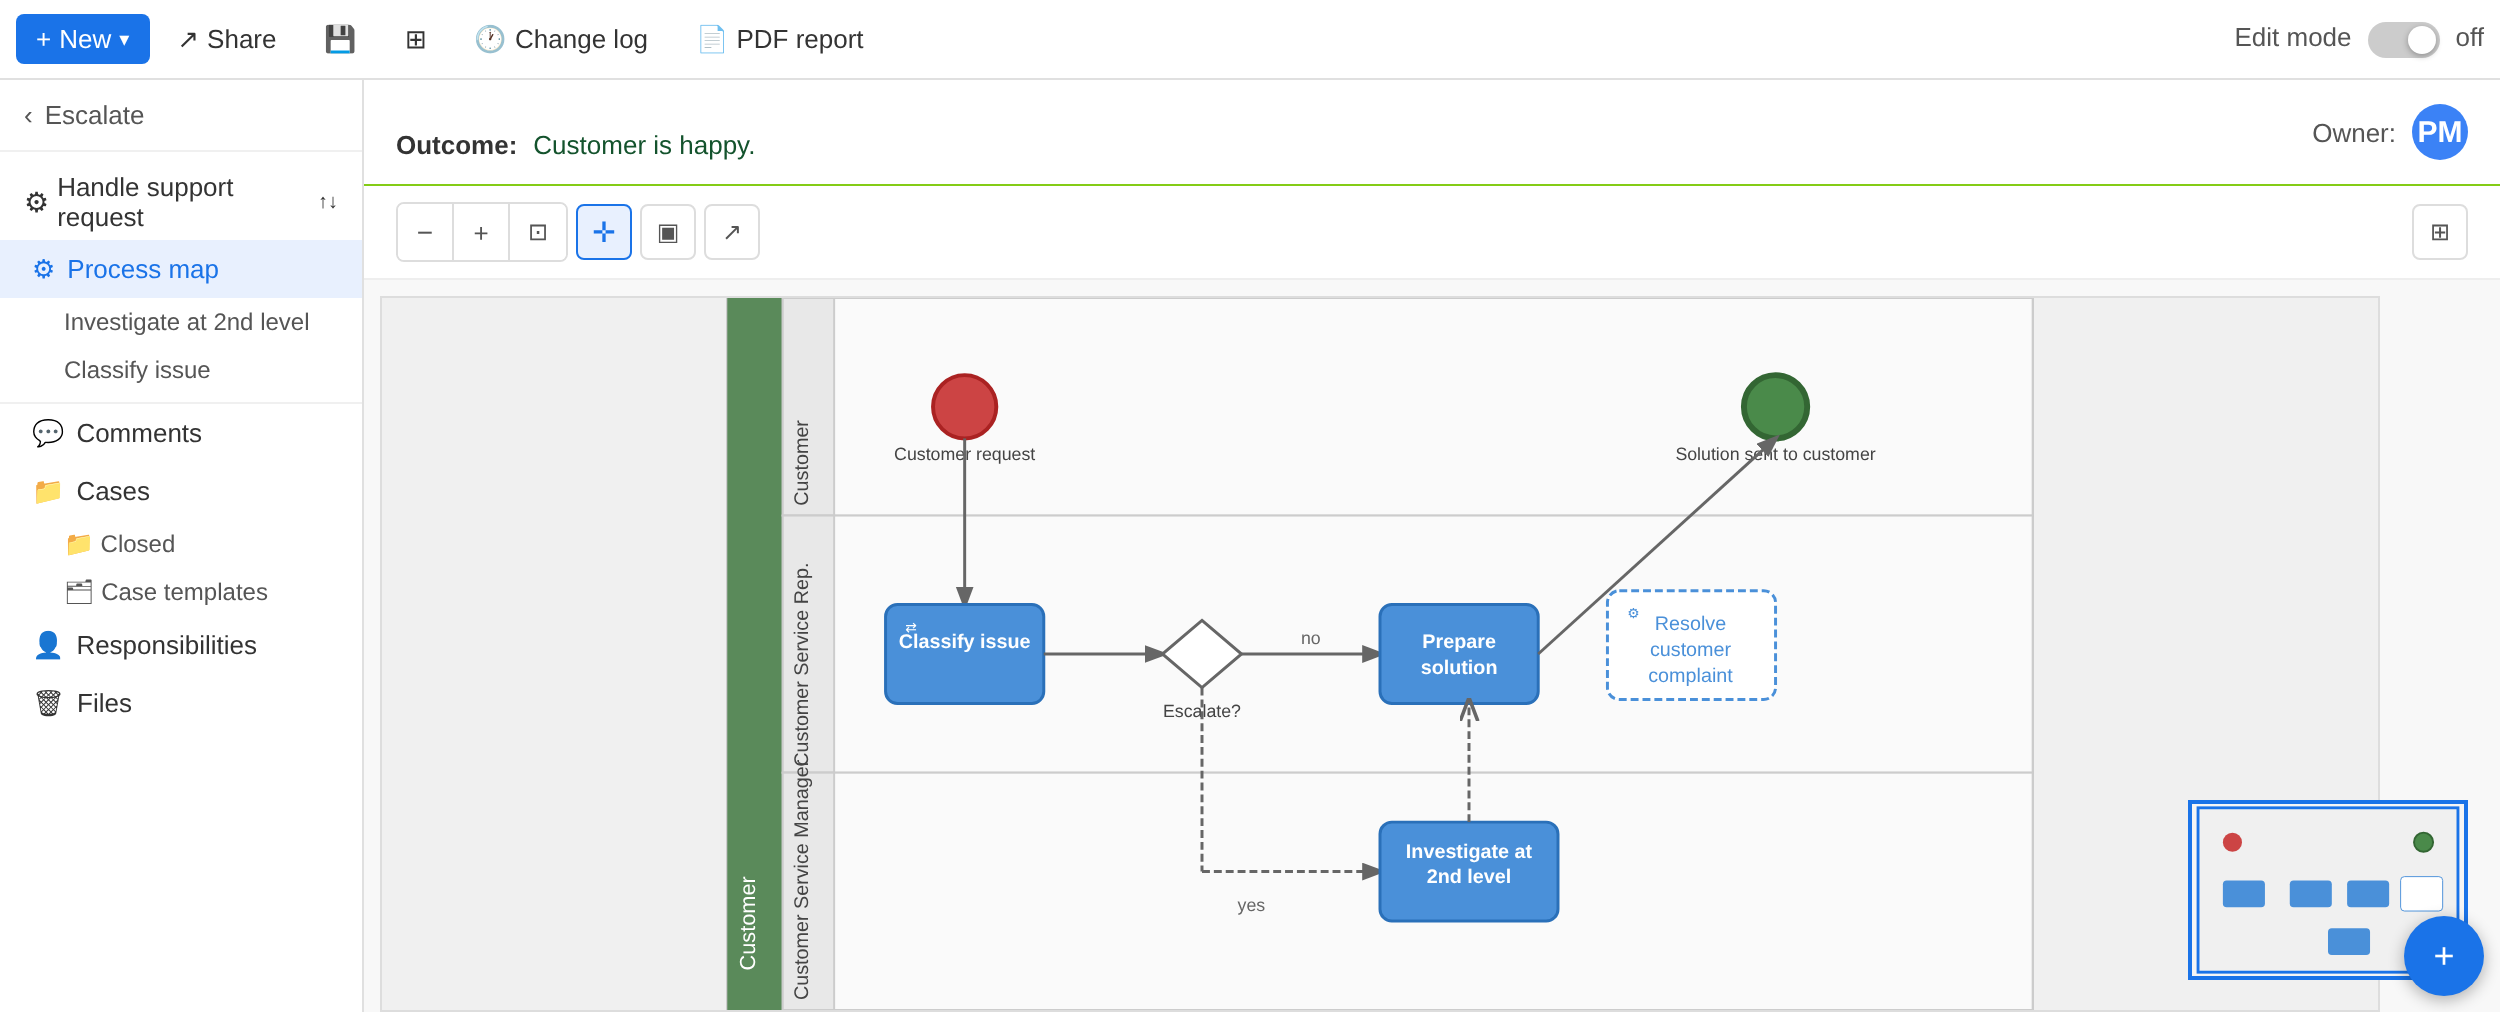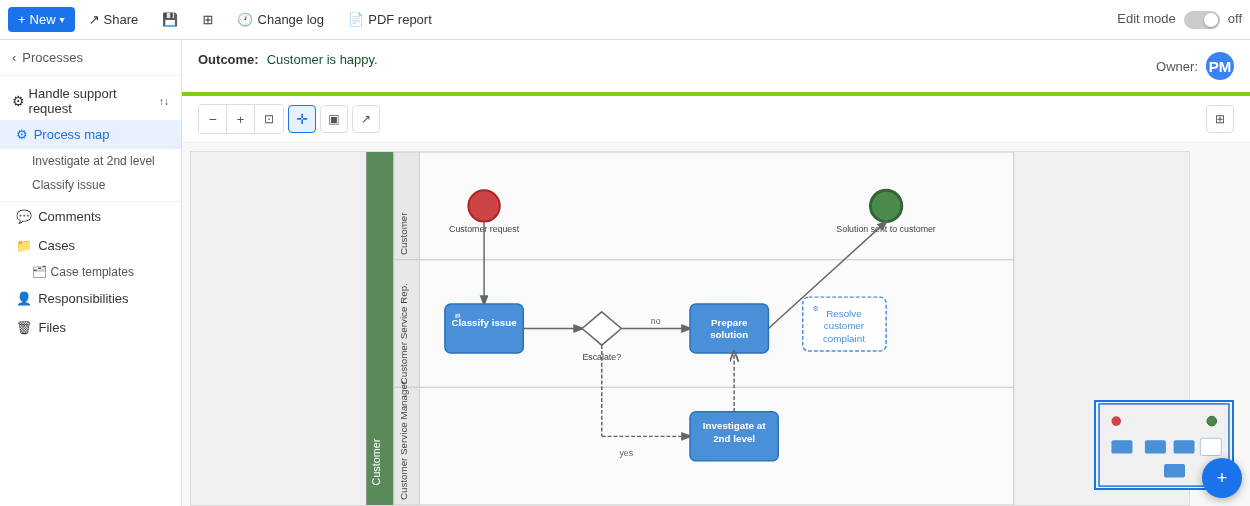--- a/index.html
+++ b/index.html
@@ -42,21 +42,21 @@
       display: flex; align-items: center; gap: 6px; padding: 7px 12px 7px 16px;
       font-size: 13px; color: #333; cursor: pointer;
     }
     .sidebar-item.active { background: #e8f0fe; color: #1a73e8; font-weight: 500; }
     .sidebar-sub-item { padding: 5px 12px 5px 32px; font-size: 12px; color: #555; cursor: pointer; }
     .sidebar-section-group { border-top: 1px solid #f0f0f0; margin-top: 4px; }
 
     
     .content { flex: 1; display: flex; flex-direction: column; background: #fff; overflow: hidden; }
     .content-header {
-      display: flex; align-items: flex-start; padding: 12px 16px; border-bottom: 4px solid #84cc16;
+      display: flex; align-items: flex-end; padding: 12px 16px; border-bottom: 1px solid #84cc16;
       justify-content: space-between;
     }
     .outcome-area { display: flex; align-items: center; gap: 8px; font-size: 13px; }
     .outcome-label { font-weight: 600; color: #333; }
     .outcome-value { color: #14532d; }
     .owner-area { display: flex; align-items: center; gap: 8px; font-size: 13px; color: #555; }
     .avatar { width: 28px; height: 28px; border-radius: 50%; background: #3b82f6; color: #fff; display: flex; align-items: center; justify-content: center; font-size: 15px; font-weight: 600; }
 
     
     .canvas-toolbar {
@@ -128,21 +128,21 @@
     <div class="toggle-switch"></div>
     <span>off</span>
   </div>
 </div>
 
 <div class="main-layout">
 
   <div class="sidebar">
     <div class="sidebar-back">
       <span>‹</span>
-      <span>Processes</span>
+      <span>Escalate</span>
     </div>
     <div class="sidebar-process-title">
       <span style="font-size:14px;">⚙</span>
       <span>Handle support request</span>
       <span style="font-size:10px;">↑↓</span>
     </div>
     <div class="sidebar-item active">
       <span style="font-size:13px;">⚙</span>
       <span>Process map</span>
     </div>
@@ -154,20 +154,24 @@
     </div>
     <div class="sidebar-section-group">
       <div class="sidebar-item">
         <span style="font-size:13px;">💬</span>
         <span>Comments</span>
       </div>
     </div>
     <div class="sidebar-item">
       <span style="font-size:13px;">📁</span>
       <span>Cases</span>
+    </div>
+    <div class="sidebar-sub-item">
+      <span>📁</span>
+      <span> Closed</span>
     </div>
     <div class="sidebar-sub-item">
       <span>🗂</span>
       <span> Case templates</span>
     </div>
     <div class="sidebar-item">
       <span style="font-size:13px;">👤</span>
       <span>Responsibilities</span>
     </div>
     <div class="sidebar-item">

